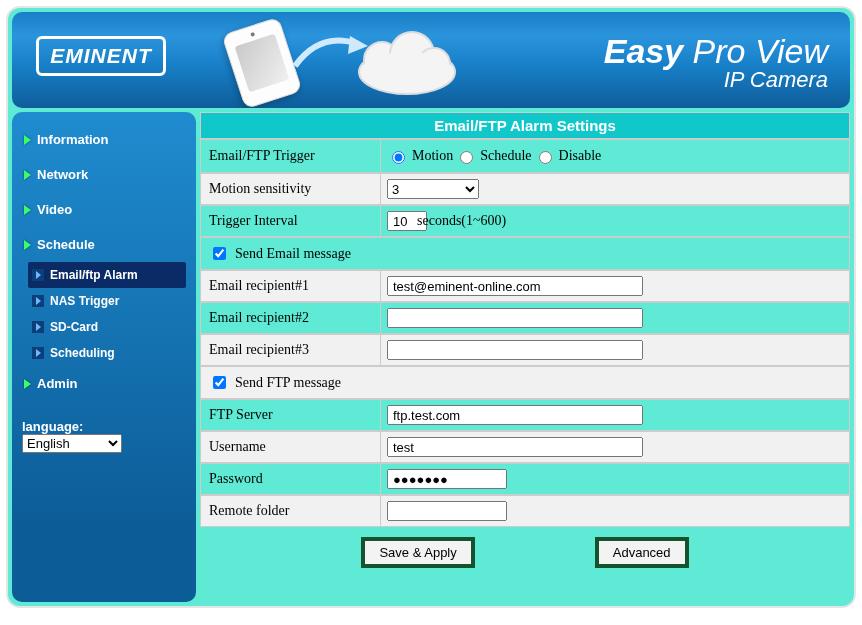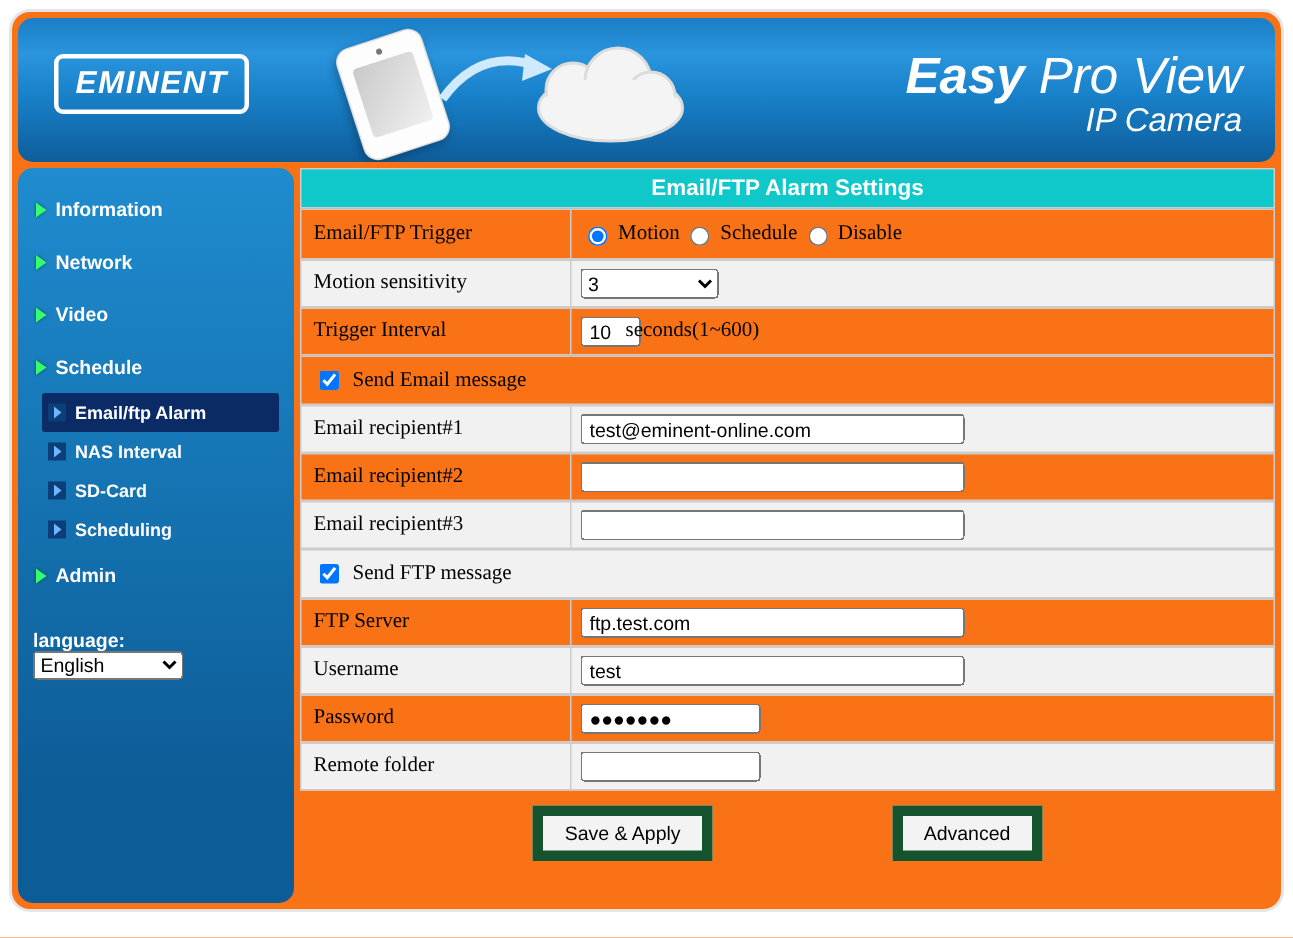--- a/index.html
+++ b/index.html
@@ -8,21 +8,21 @@
     padding: 6px;
     font-family: Arial, Helvetica, sans-serif;
     font-size: 13px;
     background: #fff;
     width: 862px;
   }
   .outer {
     border: 2px solid #e5e5e5;
     border-radius: 14px;
     overflow: hidden;
-    background: #f97316;
+    background: #5eead4;
     padding: 4px;
   }
   
   .header {
     position: relative;
     height: 96px;
     border-radius: 10px;
     background: linear-gradient(to bottom, #1a7fc6 0%, #2a94dd 25%, #1880c8 55%, #0e5d9a 100%);
     overflow: hidden;
     margin-bottom: 4px;
@@ -205,21 +205,21 @@
   .w40 { width: 40px; }
   select.w70 { width: 92px; height: 20px; font-size:13px;}
   .btnbar {
     display:flex; justify-content:center; gap: 120px;
     padding: 10px 0;
   }
   .btnbar button {
     font-size: 13px;
     padding: 4px 14px;
     background: #f3f3f3;
-    border: 7px solid #14532d;
+    border: 4px solid #14532d;
     cursor: pointer;
   }
   label.radio { display:flex; align-items:center; gap:4px; cursor:pointer;}
 </style>
 </head>
 <body>
 
 <div class="outer">
 
   <div class="header">
@@ -262,21 +262,21 @@
           <span class="tri"></span>
           <span>Schedule</span>
         </div>
         <div class="sub">
           <div class="sub-item active">
             <span class="tri-blue"></span>
             <span>Email/ftp Alarm</span>
           </div>
           <div class="sub-item">
             <span class="tri-blue"></span>
-            <span>NAS Interval</span>
+            <span>NAS Trigger</span>
           </div>
           <div class="sub-item">
             <span class="tri-blue"></span>
             <span>SD-Card</span>
           </div>
           <div class="sub-item">
             <span class="tri-blue"></span>
             <span>Scheduling</span>
           </div>
         </div>

